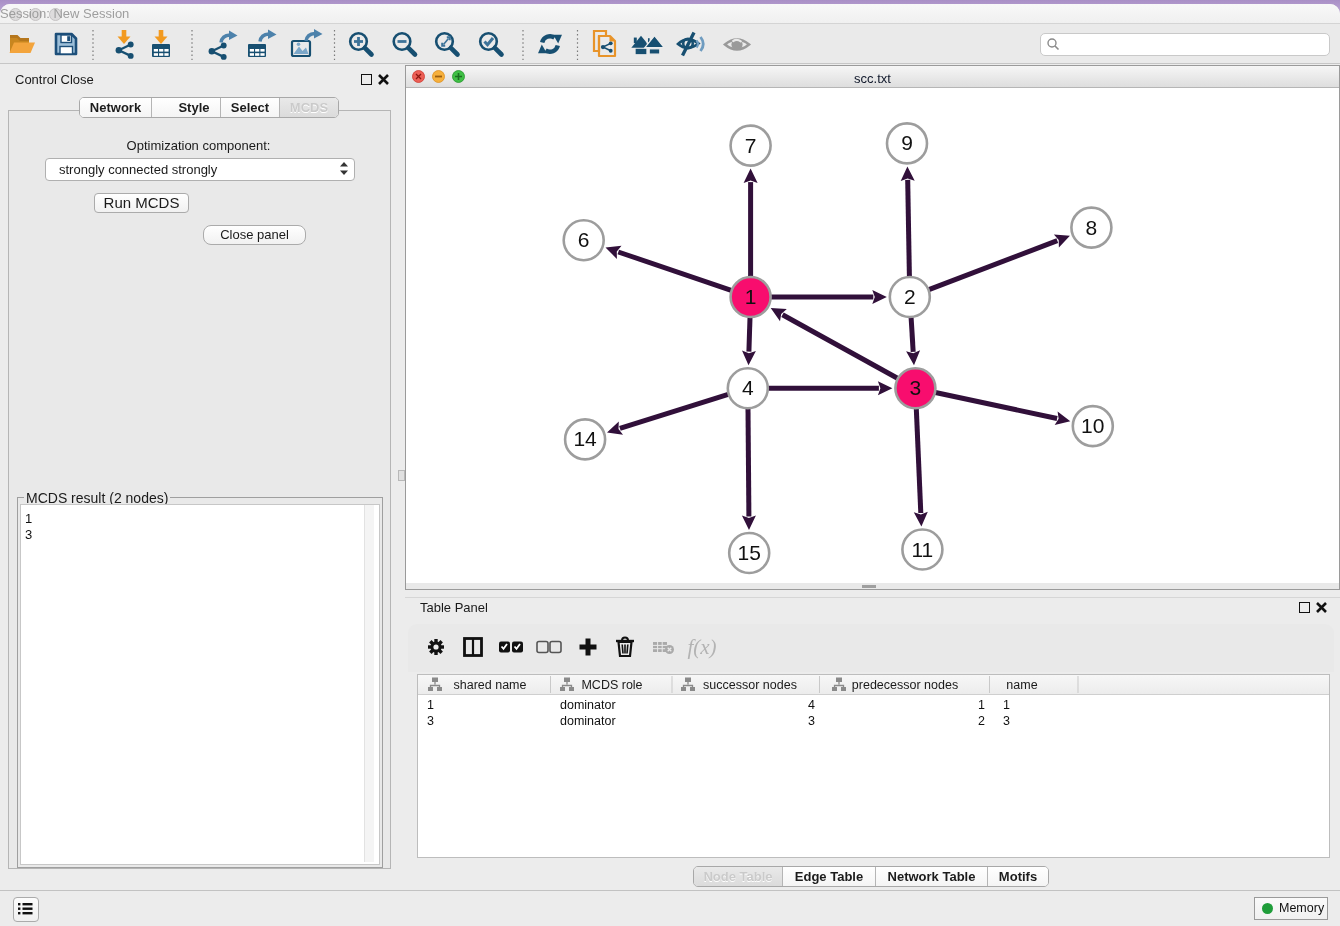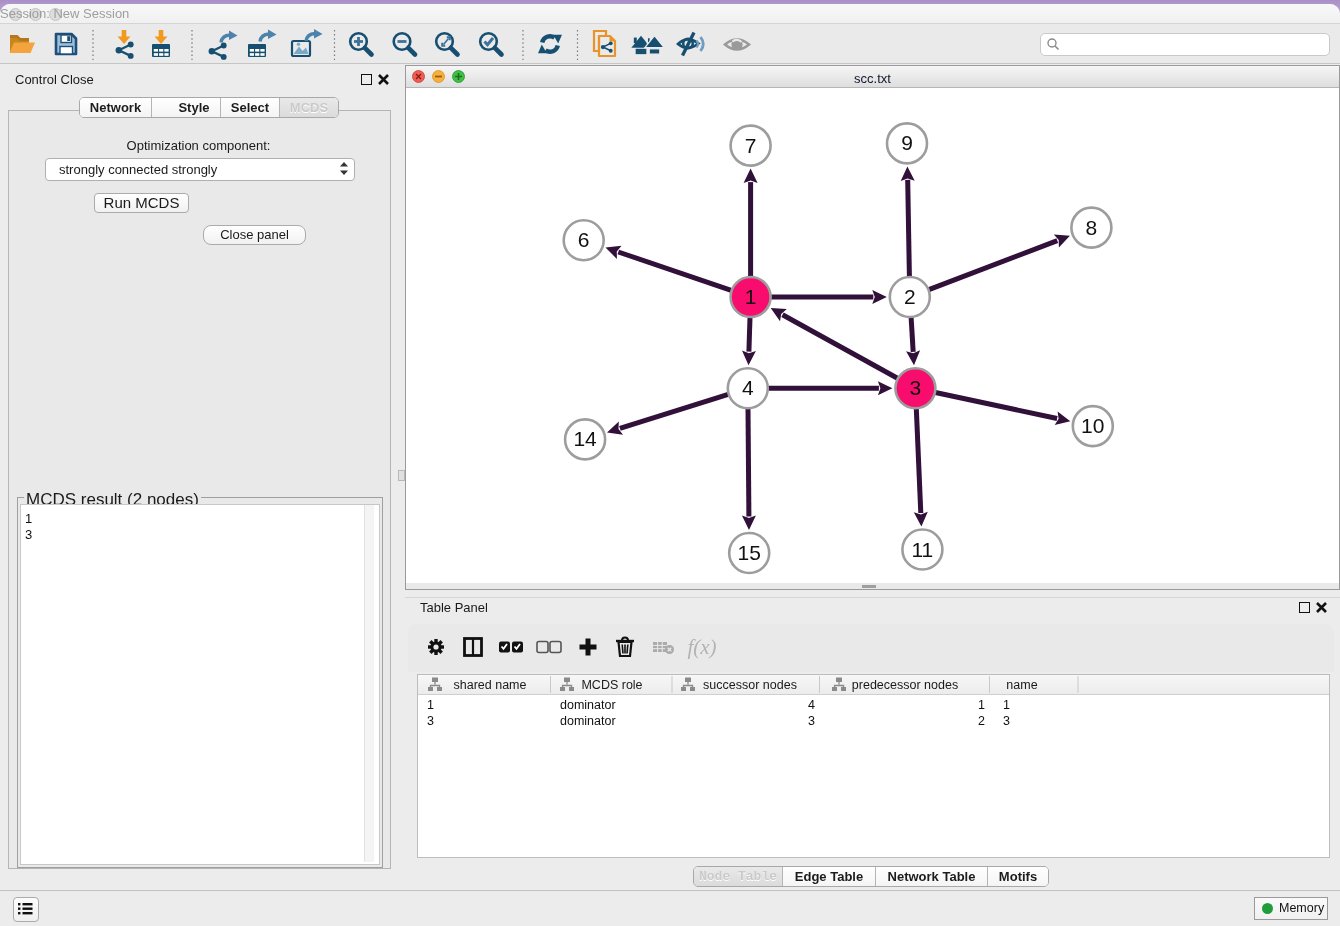--- a/index.html
+++ b/index.html
@@ -201,21 +201,21 @@
 <div class="abs" style="left:59px;top:162px;font-size:13px;color:#1a1a1a;">strongly connected strongly</div>
 <svg class="abs" style="left:338px;top:161px;" width="12" height="15" viewBox="0 0 12 15">
     <path d="M2 5.5 L6 1 L10 5.5 Z" fill="#333"></path>
     <path d="M2 9.5 L6 14 L10 9.5 Z" fill="#333"></path>
   </svg>
 
 <div class="abs" style="left:94px;top:193px;width:93px;height:18px;background:linear-gradient(#ffffff,#f1f1f1);border:1px solid #ababab;border-radius:4px;text-align:center;font-size:15px;line-height:18px;color:#1a1a1a;">Run MCDS</div>
 <div class="abs" style="left:203px;top:193px;width:101px;height:18px;background:linear-gradient(#ffffff,#f1f1f1);border:1px solid #ababab;border-radius:8px;text-align:center;font-size:13px;line-height:18px;color:#1a1a1a;margin-top:32px;">Close panel</div>
 
 <div class="abs" style="left:17px;top:497px;width:364px;height:369px;border:1px solid #9f9f9f;"></div>
-<div class="abs" style="left:24px;top:490px;font-size:17px;color:#1a1a1a;background:#e9e9e9;padding:0 2px;">MCDS result (2 nodes)</div>
+<div class="abs" style="left:24px;top:490px;font-size:14px;color:#1a1a1a;background:#e9e9e9;padding:0 2px;">MCDS result (2 nodes)</div>
 <div class="abs" style="left:20px;top:504px;width:358px;height:359px;background:#fff;border:1px solid #c7c7c7;"></div>
 <div class="abs" style="left:364px;top:505px;width:9px;height:357px;background:#f4f4f4;border-left:1px solid #e2e2e2;"></div>
 <div class="abs" style="left:25px;top:511px;font-size:13px;color:#111;line-height:16px;">1<br>3</div>
 
 <div class="abs" style="left:397px;top:63px;width:8px;height:827px;background:#ececec;"></div>
 <div class="abs" style="left:398px;top:470px;width:5px;height:9px;background:#e0e0e0;border:1px solid #b8b8b8;"></div>
 
 <div class="abs" style="left:405px;top:65px;width:935px;height:525px;background:#fff;border:1px solid #9a9a9a;box-sizing:border-box;"></div>
 <div class="abs" style="left:406px;top:66px;width:933px;height:22px;background:linear-gradient(#f6f6f6,#dedede);border-bottom:1px solid #b6b6b6;box-sizing:border-box;"></div>
 <div class="abs" style="left:406px;top:71px;width:933px;text-align:center;font-size:13px;color:#0f172a;">scc.txt</div>
@@ -383,21 +383,21 @@
 <div class="abs" style="left:910px;top:698px;width:75px;text-align:right;font-size:12.5px;color:#111;">1</div>
 <div class="abs" style="left:1003px;top:698px;font-size:12.5px;color:#111;">1</div>
 <div class="abs" style="left:427px;top:714px;font-size:12.5px;color:#111;">3</div>
 <div class="abs" style="left:560px;top:714px;font-size:12.5px;color:#111;">dominator</div>
 <div class="abs" style="left:740px;top:714px;width:75px;text-align:right;font-size:12.5px;color:#111;">3</div>
 <div class="abs" style="left:910px;top:714px;width:75px;text-align:right;font-size:12.5px;color:#111;">2</div>
 <div class="abs" style="left:1003px;top:714px;font-size:12.5px;color:#111;">3</div>
 </div>
 
 <div class="abs" style="left:693px;top:866px;height:19px;display:flex;font-size:13px;font-weight:bold;text-align:center;border:1px solid #a8a8a8;border-radius:5px;overflow:hidden;">
-<div style="width:88px;line-height:19px;background:linear-gradient(#e9e9e9,#dbdbdb);color:#cacaca;text-shadow:0 1px 0 #fff;font-family:Liberation Mono, monospace;">Node Table</div>
+<div style="width:88px;line-height:19px;background:linear-gradient(#e9e9e9,#dbdbdb);color:#cacaca;text-shadow:0 1px 0 #fff;">Node Table</div>
 <div style="width:92px;line-height:19px;background:linear-gradient(#ffffff,#f4f4f4);color:#1c1c1c;border-left:1px solid #b5b5b5;">Edge Table</div>
 <div style="width:111px;line-height:19px;background:linear-gradient(#ffffff,#f4f4f4);color:#1c1c1c;border-left:1px solid #b5b5b5;">Network Table</div>
 <div style="width:60px;line-height:19px;background:linear-gradient(#ffffff,#f4f4f4);color:#1c1c1c;border-left:1px solid #b5b5b5;">Motifs</div>
 </div>
 
 <div class="abs" style="left:0;top:890px;width:1340px;height:36px;background:#ececec;border-top:1px solid #c2c2c2;box-sizing:border-box;"></div>
 <div class="abs" style="left:13px;top:897px;width:24px;height:23px;background:linear-gradient(#fdfdfd,#f0f0f0);border:1px solid #ababab;border-radius:4px;"></div>
 <svg class="abs" style="left:18px;top:902px;" width="15" height="14" viewBox="0 0 15 14">
 <g fill="#111">
       <rect x="0" y="1" width="2.4" height="2.4"></rect>

